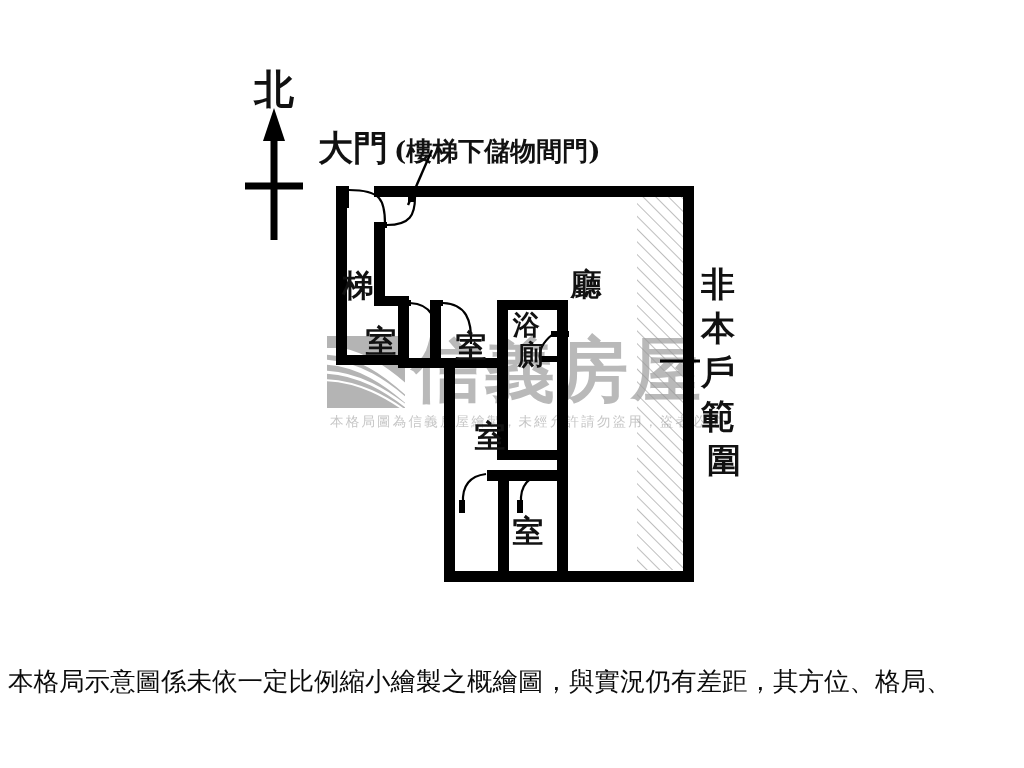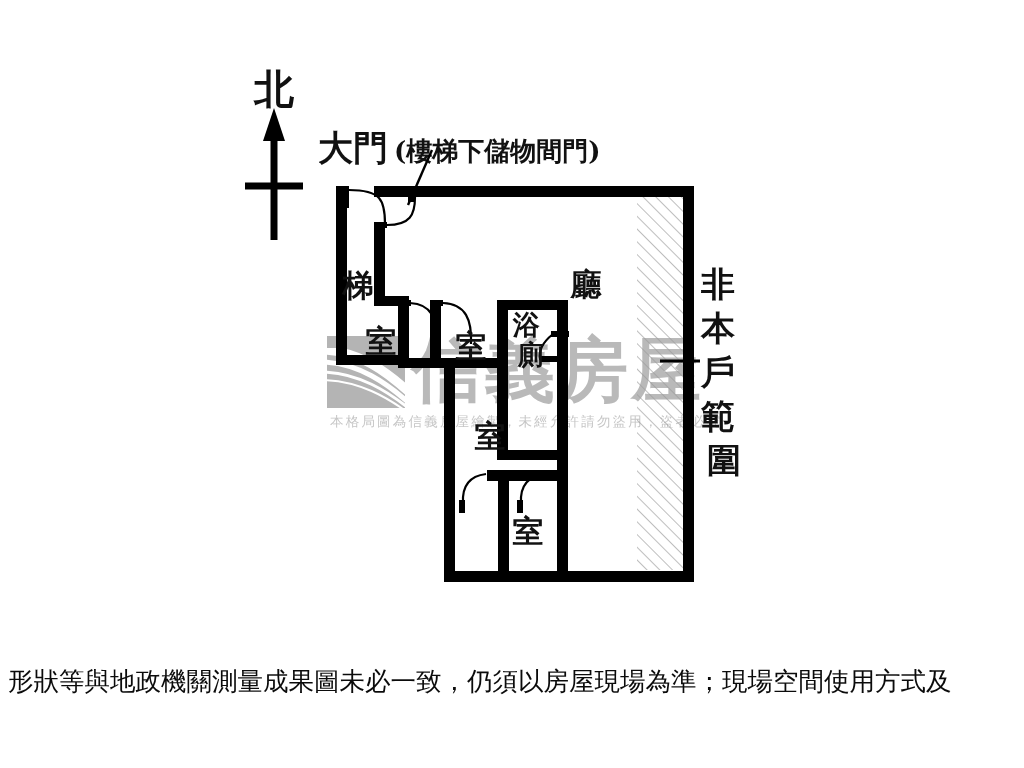--- a/index.html
+++ b/index.html
@@ -238,17 +238,18 @@
     <text class="cjk-label" x="724" y="296" font-size="34" text-anchor="middle">
       <tspan x="724" dy="0">非</tspan>
       <tspan x="724" dy="44">本</tspan>
       <tspan x="724" dy="44">戶</tspan>
       <tspan x="724" dy="44">範</tspan>
       <tspan x="724" dy="44">圍</tspan>
     </text>
   </svg>
 
   <div class="disclaimer">
+    <span class="disclaimer-line">本格局示意圖係未依一定比例縮小繪製之概繪圖，與實況仍有差距，其方位、格局、</span>
     <span class="disclaimer-line">形狀等與地政機關測量成果圖未必一致，仍須以房屋現場為準；現場空間使用方式及</span>
     
   </div>
 
 </div>
 
 </body></html>

